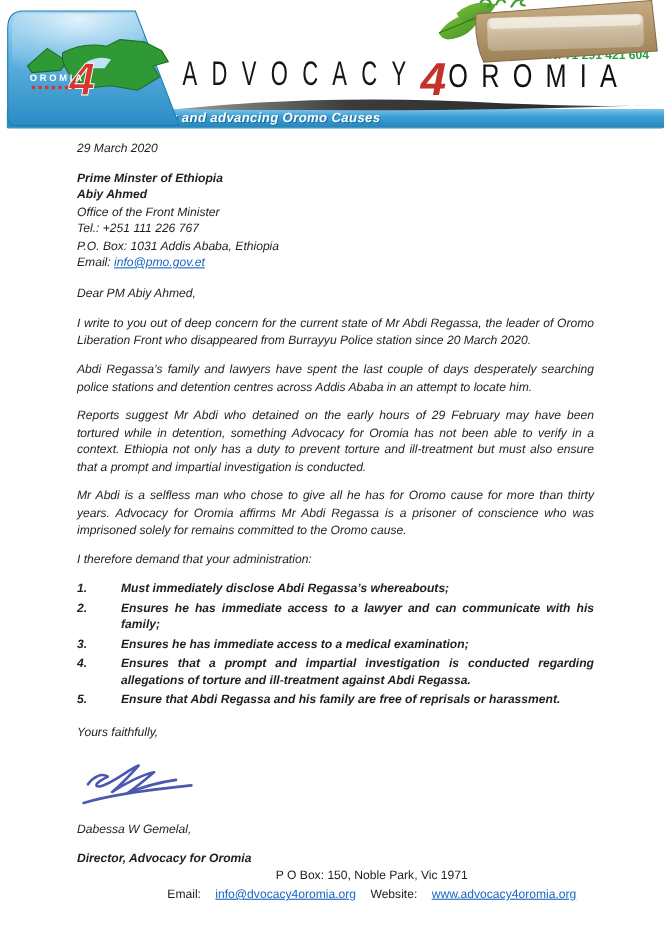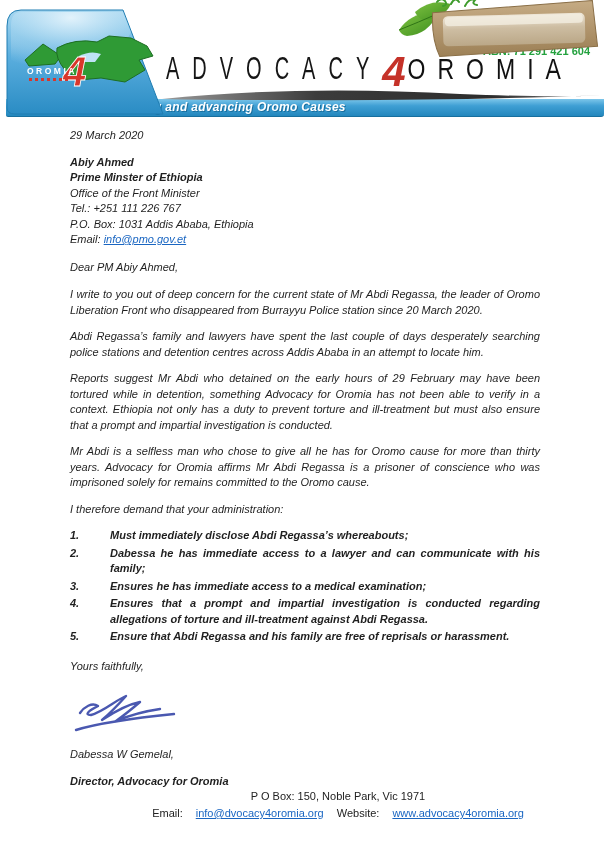--- a/index.html
+++ b/index.html
@@ -189,22 +189,22 @@
         <rect x="60" y="70" width="3" height="3"></rect>
       </g>
     </svg>
   </div>
 
   <div class="letter">
 
     <p class="date">29 March 2020</p>
 
     <div class="recipient">
+      <div class="b">Prime Minster of Ethiopia</div>
       <div class="b">Abiy Ahmed</div>
-      <div class="b">Prime Minster of Ethiopia</div>
       <div>Office of the Front Minister</div>
       <div>Tel.: +251 111 226 767</div>
       <div>P.O. Box: 1031 Addis Ababa, Ethiopia</div>
       <div>
         <span>Email:</span>
         <a class="link">info@pmo.gov.et</a>
       </div>
     </div>
 
     <p class="salutation">Dear PM Abiy Ahmed,</p>
@@ -216,21 +216,21 @@
 
     <p class="demand-intro">I therefore demand that your administration:</p>
 
     <div class="demands">
       <div class="demand">
         <span class="num">1.</span>
         <span class="txt">Must immediately disclose Abdi Regassa’s whereabouts;</span>
       </div>
       <div class="demand">
         <span class="num">2.</span>
-        <span class="txt">Dabessa he has immediate access to a lawyer and can communicate with his family;</span>
+        <span class="txt">Ensures he has immediate access to a lawyer and can communicate with his family;</span>
       </div>
       <div class="demand">
         <span class="num">3.</span>
         <span class="txt">Ensures he has immediate access to a medical examination;</span>
       </div>
       <div class="demand">
         <span class="num">4.</span>
         <span class="txt">Ensures that a prompt and impartial investigation is conducted regarding allegations of torture and ill-treatment against Abdi Regassa.</span>
       </div>
       <div class="demand">

